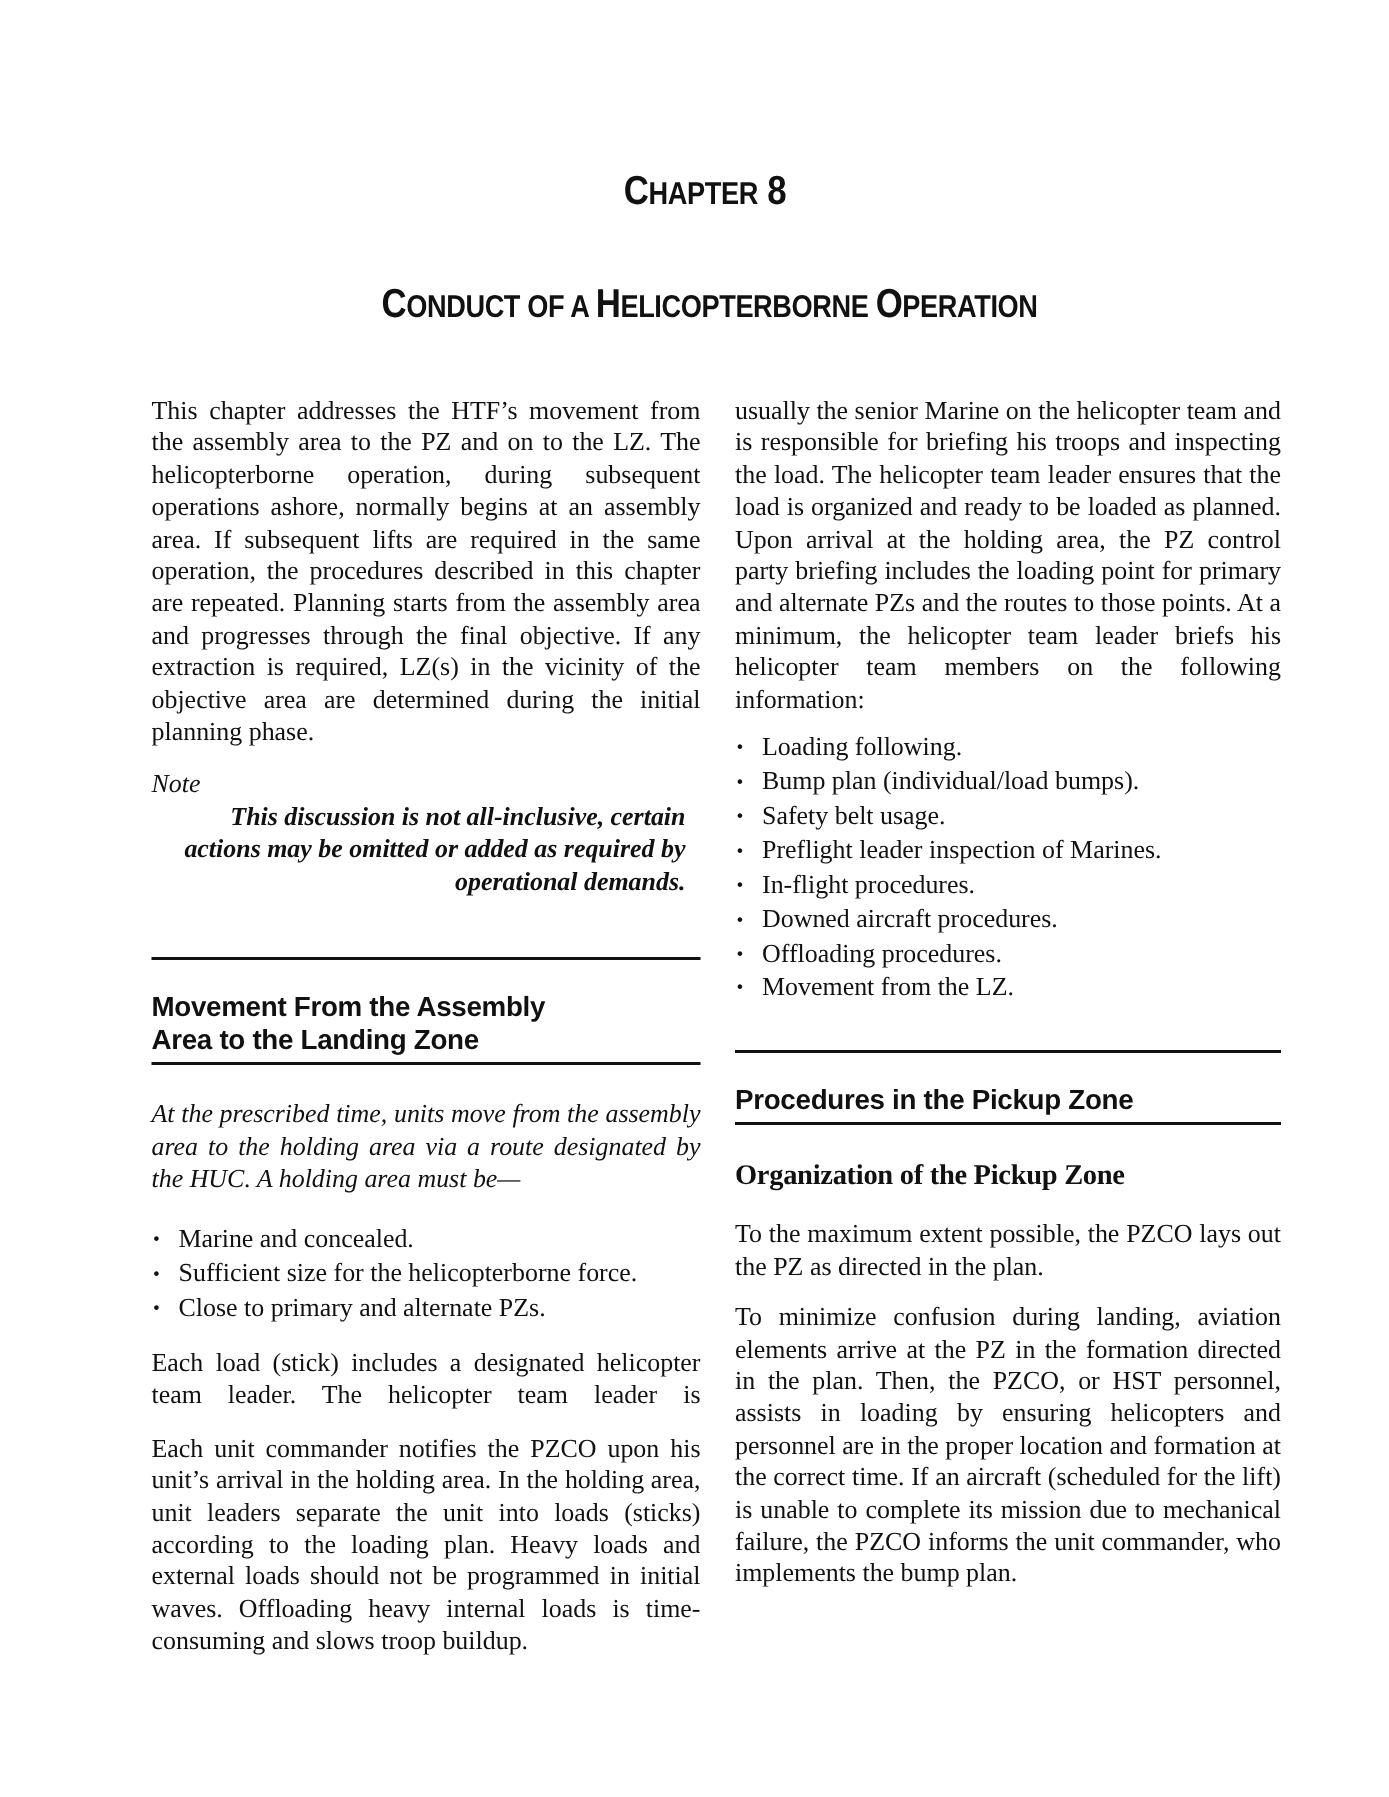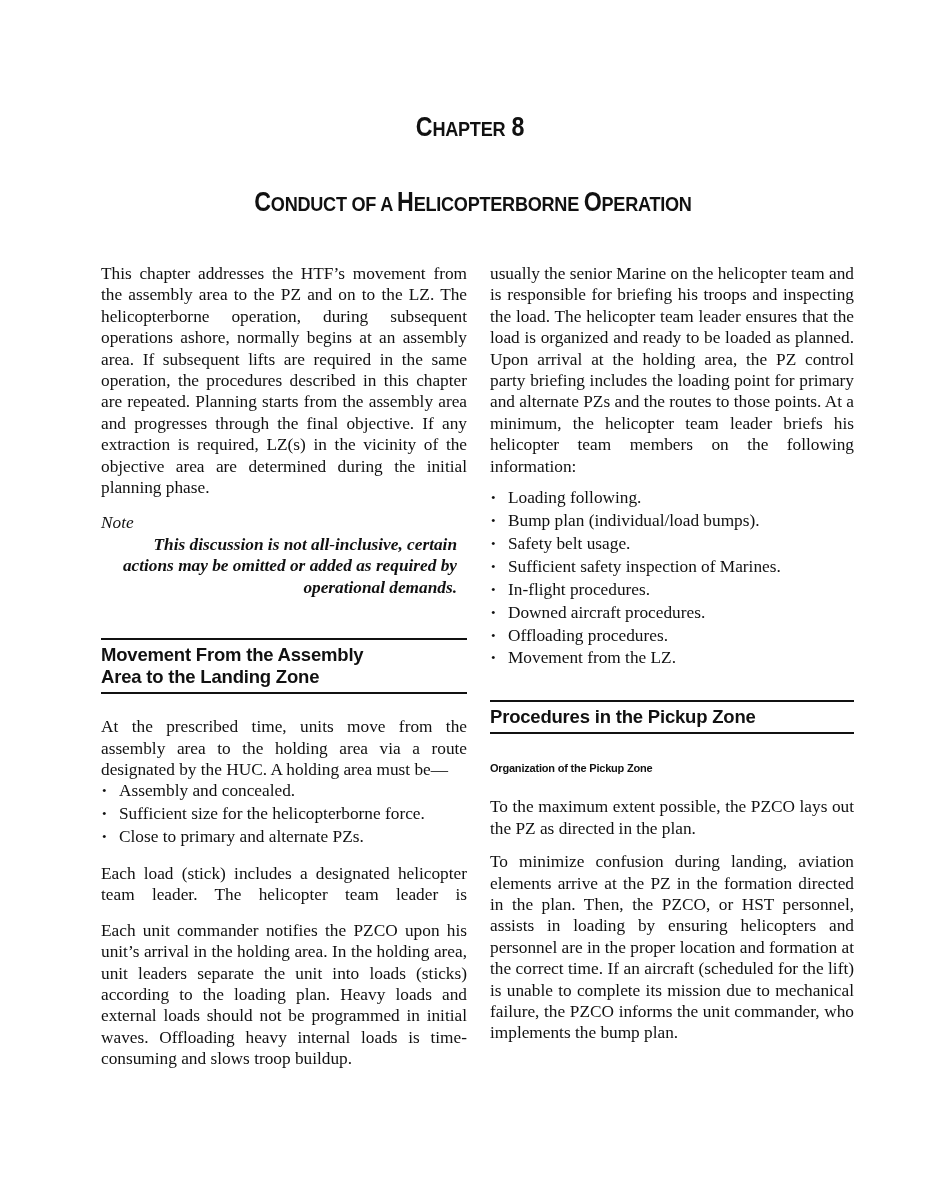--- a/index.html
+++ b/index.html
@@ -22,24 +22,24 @@
   .col-right { left: 490px; width: 364px; }
   p { margin: 0 0 14px 0; text-align: justify; }
   .note-label { font-style: italic; margin: 8px 0 0 0; }
   .note-body { font-style: italic; margin: 0 0 0 10px; padding-right: 10px; text-align: right; font-weight: bold; }
   ul { list-style: none; margin: 0 0 14px 0; padding: 0; }
   li { position: relative; padding-left: 18px; line-height: 22.9px; }
   li .bullet { position: absolute; left: 1px; top: 0; font-size: 13px; }
   .section-head {
     border-top: 2px solid #111; border-bottom: 2px solid #111;
     font-family: "Liberation Sans", sans-serif; font-weight: bold; font-size: 18.5px;
-    line-height: 22px; padding: 4px 0 4px 0; letter-spacing: -0.2px;
+    line-height: 22px; padding: 20px 0 4px 0; letter-spacing: -0.2px;
   }
   .subsection-head {
-    font-family: Liberation Sans, sans-serif; font-weight: bold; font-size: 11px;
+    font-family: Liberation Serif, serif; font-weight: bold; font-size: 19px;
     line-height: 20px; letter-spacing: -0.2px;
   }
 </style>
 </head>
 <body>
 
 <div class="page">
 
   <div class="chapter-num"><span>C</span><span class="sc">HAPTER</span> <span>8</span></div>
 
@@ -49,40 +49,40 @@
     <p>This chapter addresses the HTF’s movement from the assembly area to the PZ and on to the LZ. The helicopterborne operation, during subsequent operations ashore, normally begins at an assembly area. If subsequent lifts are required in the same operation, the procedures described in this chapter are repeated. Planning starts from the assembly area and progresses through the final objective. If any extraction is required, LZ(s) in the vicinity of the objective area are determined during the initial planning phase.</p>
 
     <div class="note-label">Note</div>
     <div class="note-body" style="margin-bottom:40px;">This discussion is not all-inclusive, certain actions may be omitted or added as required by operational demands.</div>
 
     <div class="section-head" style="margin-bottom:22px;">
       <div>Movement From the Assembly</div>
       <div>Area to the Landing Zone</div>
     </div>
 
-    <p style="margin-bottom:0;">At the prescribed time, units move from the assembly area to the holding area via a route designated by the HUC. A holding area must be—</p>
+    <p style="margin-bottom:19px;font-style:italic;">At the prescribed time, units move from the assembly area to the holding area via a route designated by the HUC. A holding area must be—</p>
 
     <ul>
-      <li><span class="bullet">•</span><span>Assembly and concealed.</span></li>
+      <li><span class="bullet">•</span><span>Marine and concealed.</span></li>
       <li><span class="bullet">•</span><span>Sufficient size for the helicopterborne force.</span></li>
       <li><span class="bullet">•</span><span>Close to primary and alternate PZs.</span></li>
     </ul>
 
     <p style="text-align-last: justify;">Each load (stick) includes a designated helicopter team leader. The helicopter team leader is</p>
     <p>Each unit commander notifies the PZCO upon his unit’s arrival in the holding area. In the holding area, unit leaders separate the unit into loads (sticks) according to the loading plan. Heavy loads and external loads should not be programmed in initial waves. Offloading heavy internal loads is time-consuming and slows troop buildup.</p>
   </div>
 
   <div class="col col-right">
     <p style="margin-bottom:10px;">usually the senior Marine on the helicopter team and is responsible for briefing his troops and inspecting the load. The helicopter team leader ensures that the load is organized and ready to be loaded as planned. Upon arrival at the holding area, the PZ control party briefing includes the loading point for primary and alternate PZs and the routes to those points. At a minimum, the helicopter team leader briefs his helicopter team members on the following information:</p>
 
     <ul style="margin-bottom:30px;">
       <li><span class="bullet">•</span><span>Loading following.</span></li>
       <li><span class="bullet">•</span><span>Bump plan (individual/load bumps).</span></li>
       <li><span class="bullet">•</span><span>Safety belt usage.</span></li>
-      <li><span class="bullet">•</span><span>Sufficient safety inspection of Marines.</span></li>
+      <li><span class="bullet">•</span><span>Preflight leader inspection of Marines.</span></li>
       <li><span class="bullet">•</span><span>In-flight procedures.</span></li>
       <li><span class="bullet">•</span><span>Downed aircraft procedures.</span></li>
       <li><span class="bullet">•</span><span>Offloading procedures.</span></li>
       <li><span class="bullet">•</span><span>Movement from the LZ.</span></li>
     </ul>
 
     <div class="section-head" style="margin-bottom:24px;">Procedures in the Pickup Zone</div>
 
     <div class="subsection-head" style="margin-bottom:18px;">Organization of the Pickup Zone</div>
 

